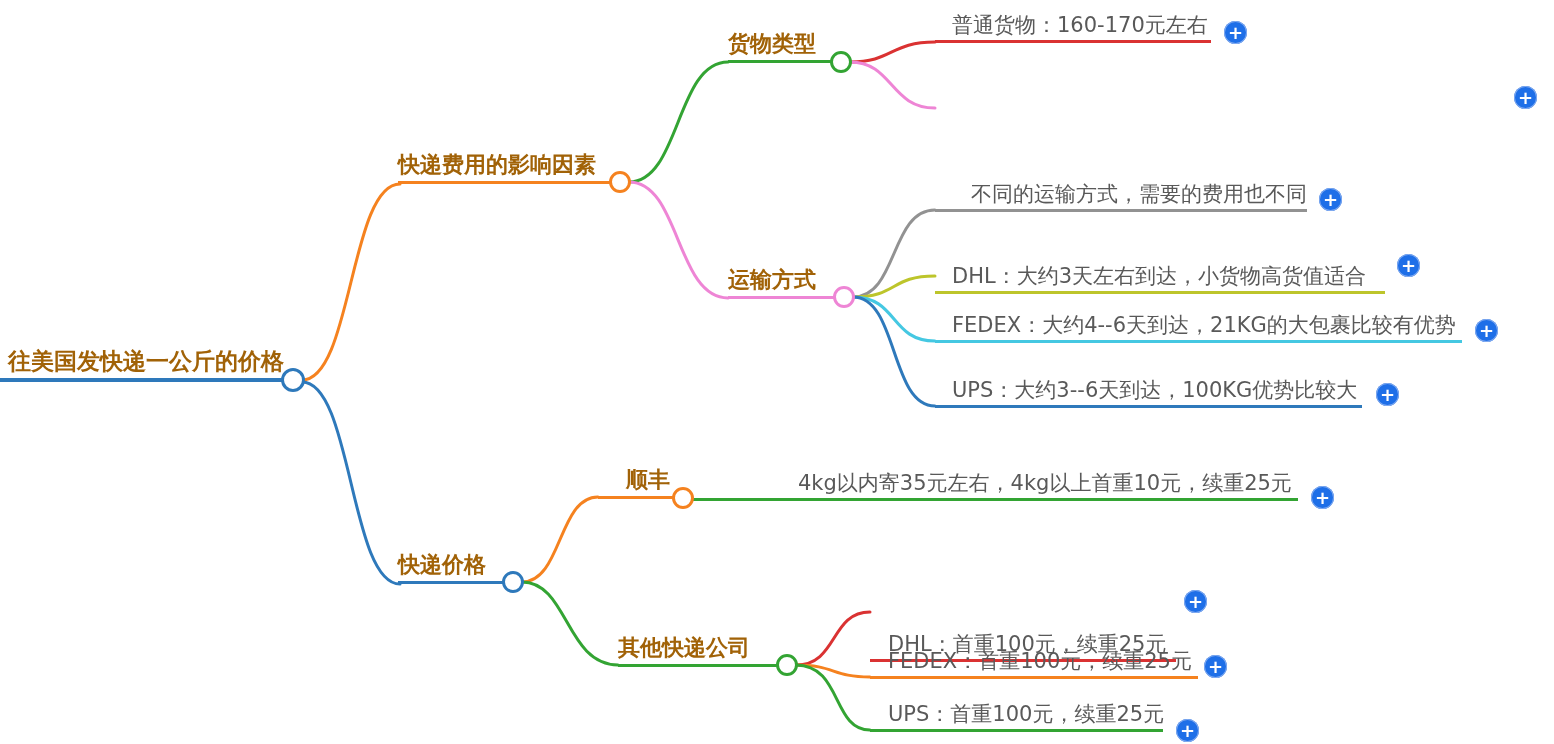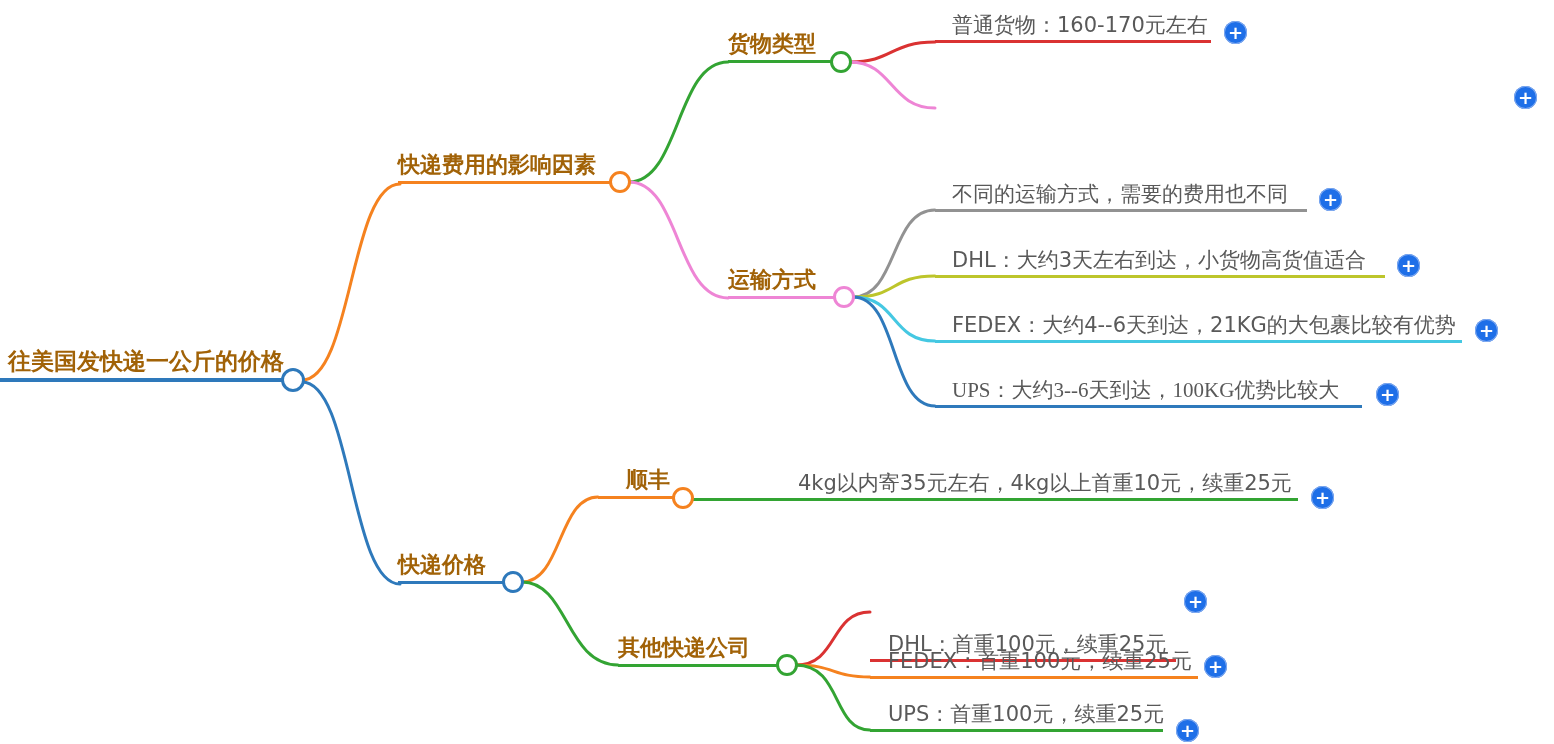--- a/index.html
+++ b/index.html
@@ -15,22 +15,22 @@
   }
   .node span{display:block;padding-bottom:1px;}
   .main{font-weight:bold;color:#a16207;font-size:22px;border-bottom-width:3px;}
   .root{font-size:23px;border-bottom-width:4px;}
   .leaf{font-weight:normal;color:#595959;font-size:21px;border-bottom-width:3px;}
   .u-blue{border-bottom-color:#2e79bb;}
   .u-orange{border-bottom-color:#f5821f;}
   .u-green{border-bottom-color:#33a433;}
   .u-red{border-bottom-color:#da3232;}
   .u-pink{border-bottom-color:#ee85d5;}
-  .u-gray{border-bottom-color:#929292;}
-  .u-olive{border-bottom-color:#bdc52b;}
+  .u-gray{border-bottom-color:#929292;justify-content:flex-end;}
+  .u-olive{border-bottom-color:#bdc52b;margin-top:16px;}
   .u-cyan{border-bottom-color:#45c8e2;}
   .dot{
     position:absolute;z-index:3;width:16px;height:16px;background:#ffffff;
     border:3px solid;border-radius:50%;cursor:pointer;
   }
   .dot.big{width:18px;height:18px;}
   .b-blue{border-color:#2e79bb;}
   .b-orange{border-color:#f5821f;}
   .b-green{border-color:#33a433;}
   .b-pink{border-color:#ee85d5;}
@@ -101,21 +101,21 @@
   <div class="node leaf u-olive" style="left:935px;top:242px;width:450px;padding-left:17px;">
     <span>DHL：大约3天左右到达，小货物高货值适合</span>
   </div>
   <div class="plus" style="left:1397px;top:254px;">+</div>
 
   <div class="node leaf u-cyan" style="left:935px;top:307px;width:527px;padding-left:17px;">
     <span>FEDEX：大约4--6天到达，21KG的大包裹比较有优势</span>
   </div>
   <div class="plus" style="left:1475px;top:319px;">+</div>
 
-  <div class="node leaf u-blue" style="left:935px;top:372px;width:427px;padding-left:17px;font-family:Liberation Serif, serif;">
+  <div class="node leaf u-blue" style="left:935px;top:372px;width:427px;padding-left:17px;">
     <span>UPS：大约3--6天到达，100KG优势比较大</span>
   </div>
   <div class="plus" style="left:1376px;top:383px;">+</div>
 
   <div class="node main u-blue" style="left:398px;top:548px;width:107px;">
     <span>快递价格</span>
   </div>
   <div class="dot b-blue" style="left:502px;top:571px;"></div>
 
   <div class="node main u-orange" style="left:598px;top:463px;width:77px;padding-left:28px;">

